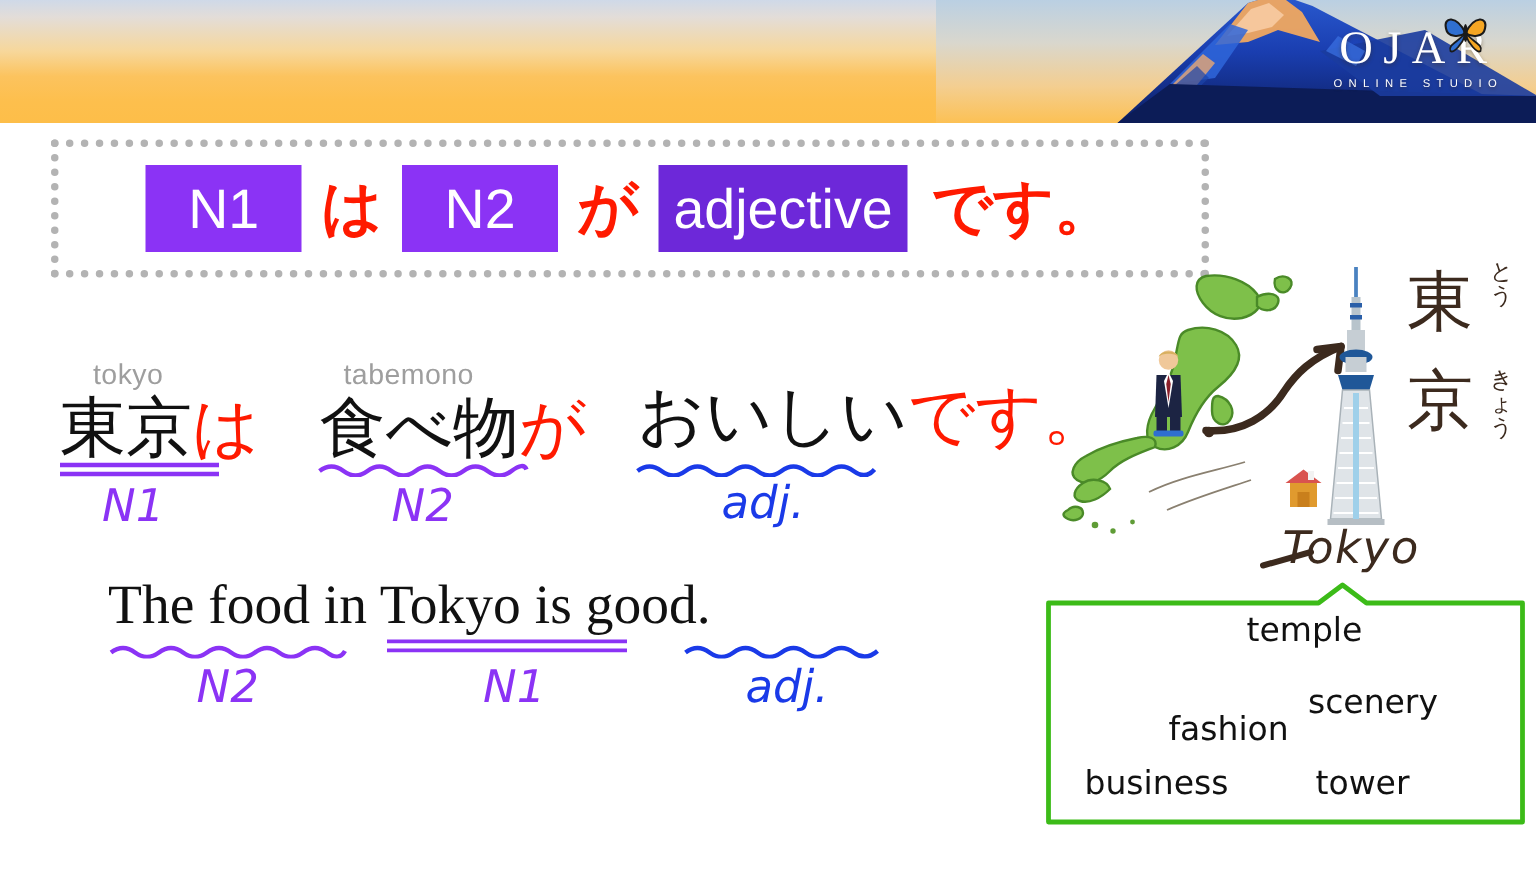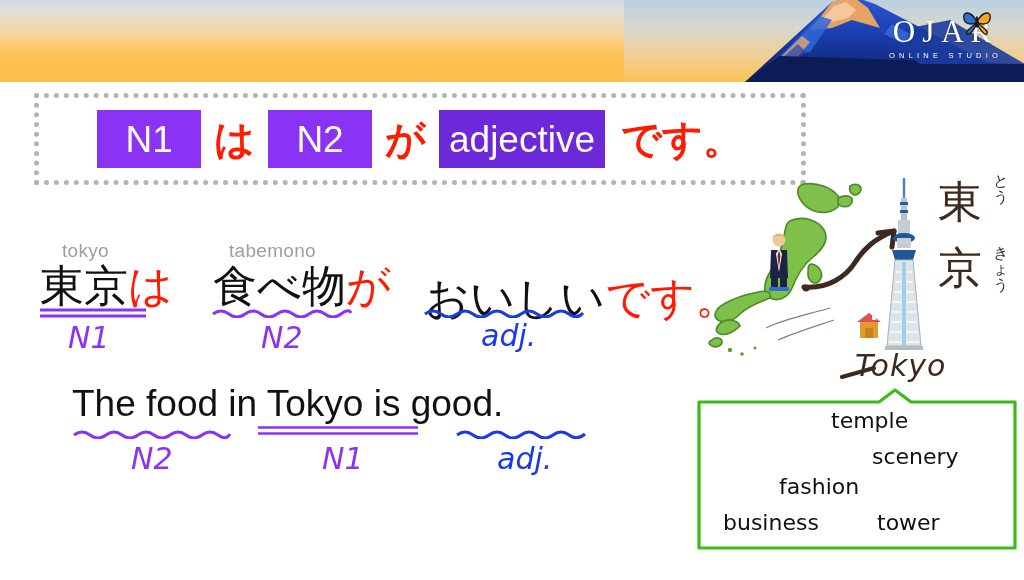--- a/index.html
+++ b/index.html
@@ -82,21 +82,21 @@
     font-size:30px; font-style:italic; white-space:nowrap;
   }
   .lbl-purple { color:#8b33f5; }
   .lbl-blue   { color:#1a3ae8; }
   .uline { position:absolute; height:12px; }
 
   
   .en-row { position:absolute; left:0; top:383px; width:700px; height:115px; }
   .en-text {
     position:absolute; left:72px; top:0;
-    font-family:Liberation Sans, sans-serif; font-size:37px; color:#111111;
+    font-family:Liberation Serif, serif; font-size:37px; color:#111111;
     white-space:nowrap; line-height:1.15;
   }
 
   
   .illus { position:absolute; left:690px; top:170px; width:334px; height:215px; }
   .jp-map { position:absolute; left:10px; top:10px; width:175px; height:180px; }
   .skytree { position:absolute; left:185px; top:8px; width:58px; height:185px; }
   .arrow-svg { position:absolute; left:110px; top:45px; width:110px; height:85px; }
   .house { position:absolute; left:165px; top:140px; width:28px; height:30px; }
   .suit  { position:absolute; left:78px; top:62px; width:22px; height:60px; }
@@ -202,21 +202,21 @@
     <div class="jp-text" style="position:absolute; left:0; top:32px;">
       <span class="blk">食べ物</span><span class="red">が</span>
     </div>
     <svg class="uline" style="left:-2px; top:74px; width:142px;" viewBox="0 0 142 12" preserveAspectRatio="none">
       <path d="M2 8 Q10 2 18 8 T34 8 T50 8 T66 8 T82 8 T98 8 T114 8 T130 8 T140 7" fill="none" stroke="#8b33f5" stroke-width="3"></path>
     </svg>
     <div class="label-hand lbl-purple" style="left:48px; top:88px;">N2</div>
   </div>
 
   <div class="seg" style="left:425px; top:0;">
-    <div class="jp-text" style="position:absolute; left:0; top:44px;">
+    <div class="jp-text" style="position:absolute; left:0; top:24px;">
       <span class="blk">おいしい</span><span class="red">です。</span>
     </div>
     <svg class="uline" style="left:-2px; top:74px; width:162px;" viewBox="0 0 162 12" preserveAspectRatio="none">
       <path d="M2 8 Q10 2 18 8 T34 8 T50 8 T66 8 T82 8 T98 8 T114 8 T130 8 T146 8 T160 7" fill="none" stroke="#1a3ae8" stroke-width="3"></path>
     </svg>
     <div class="label-hand lbl-blue" style="left:56px; top:86px;">adj.</div>
   </div>
 </div>
 
 <div class="en-row">
@@ -325,17 +325,17 @@
   </svg>
   <div class="hand-tokyo">Tokyo</div>
 </div>
 
 <div class="callout">
   <svg class="callout-svg" viewBox="0 0 320 162" preserveAspectRatio="none">
     <path d="M2 14 L182 14 L198 2 L214 14 L318 14 L318 160 L2 160 Z" fill="#ffffff" stroke="#3cbb18" stroke-width="3.2" stroke-linejoin="round"></path>
   </svg>
 
   <div class="word" style="left:134px; top:20px;">temple</div>
-  <div class="word" style="left:175px; top:56px;text-align:right;">scenery</div>
+  <div class="word" style="left:175px; top:68px;text-align:right;">scenery</div>
   <div class="word" style="left:82px; top:86px;">fashion</div>
   <div class="word" style="left:26px; top:122px;">business</div>
   <div class="word" style="left:180px; top:122px;">tower</div>
 </div>
 
 </body></html>

